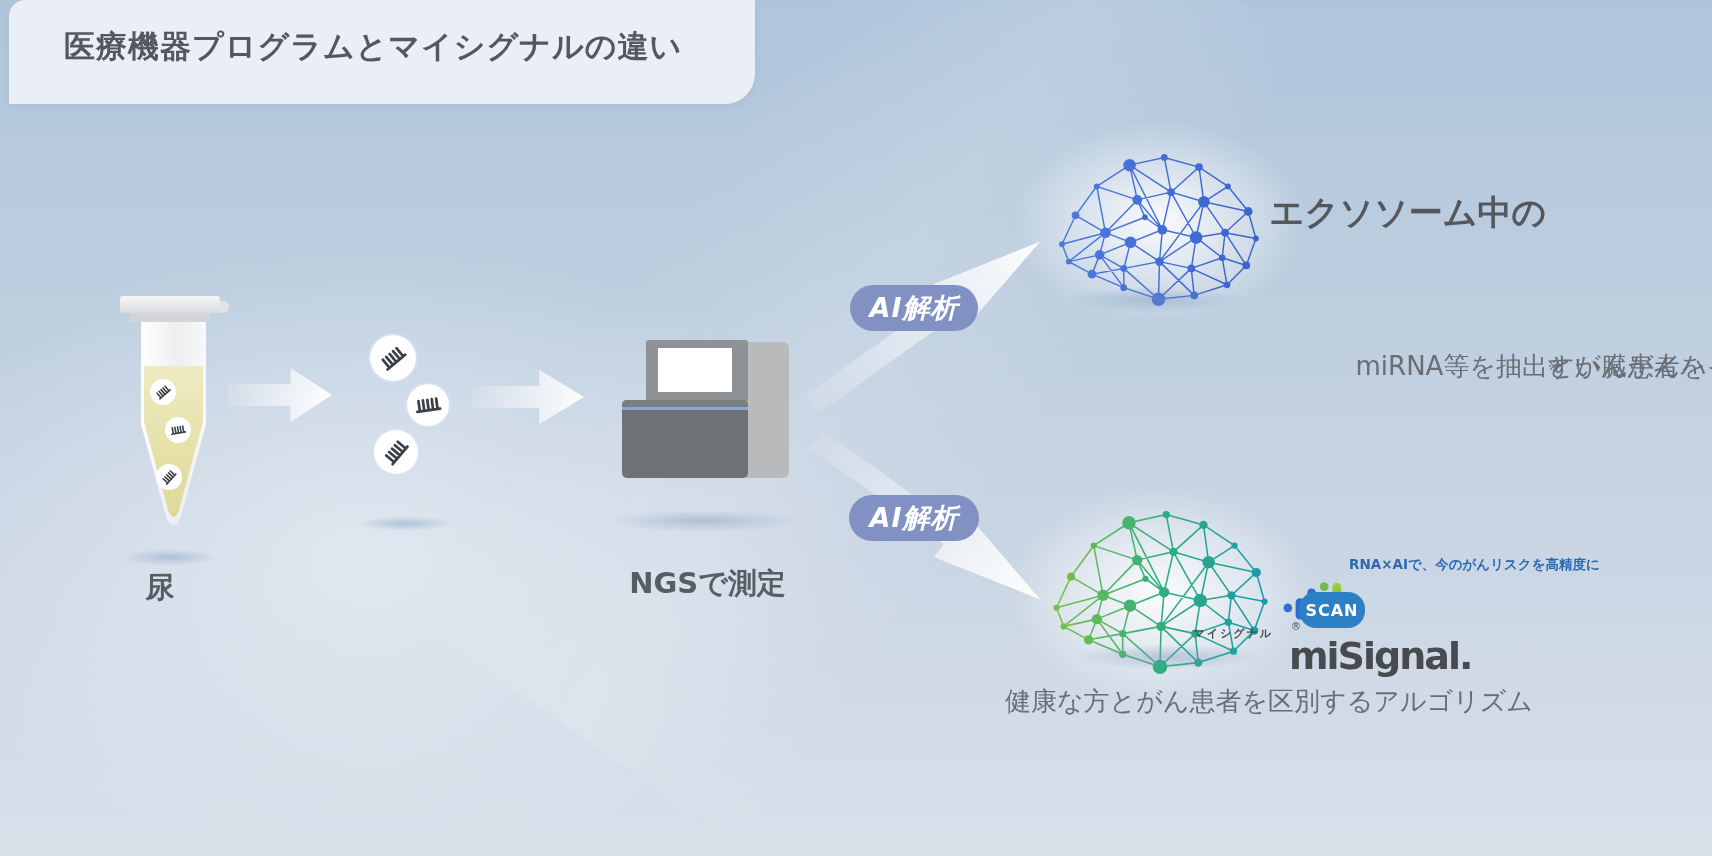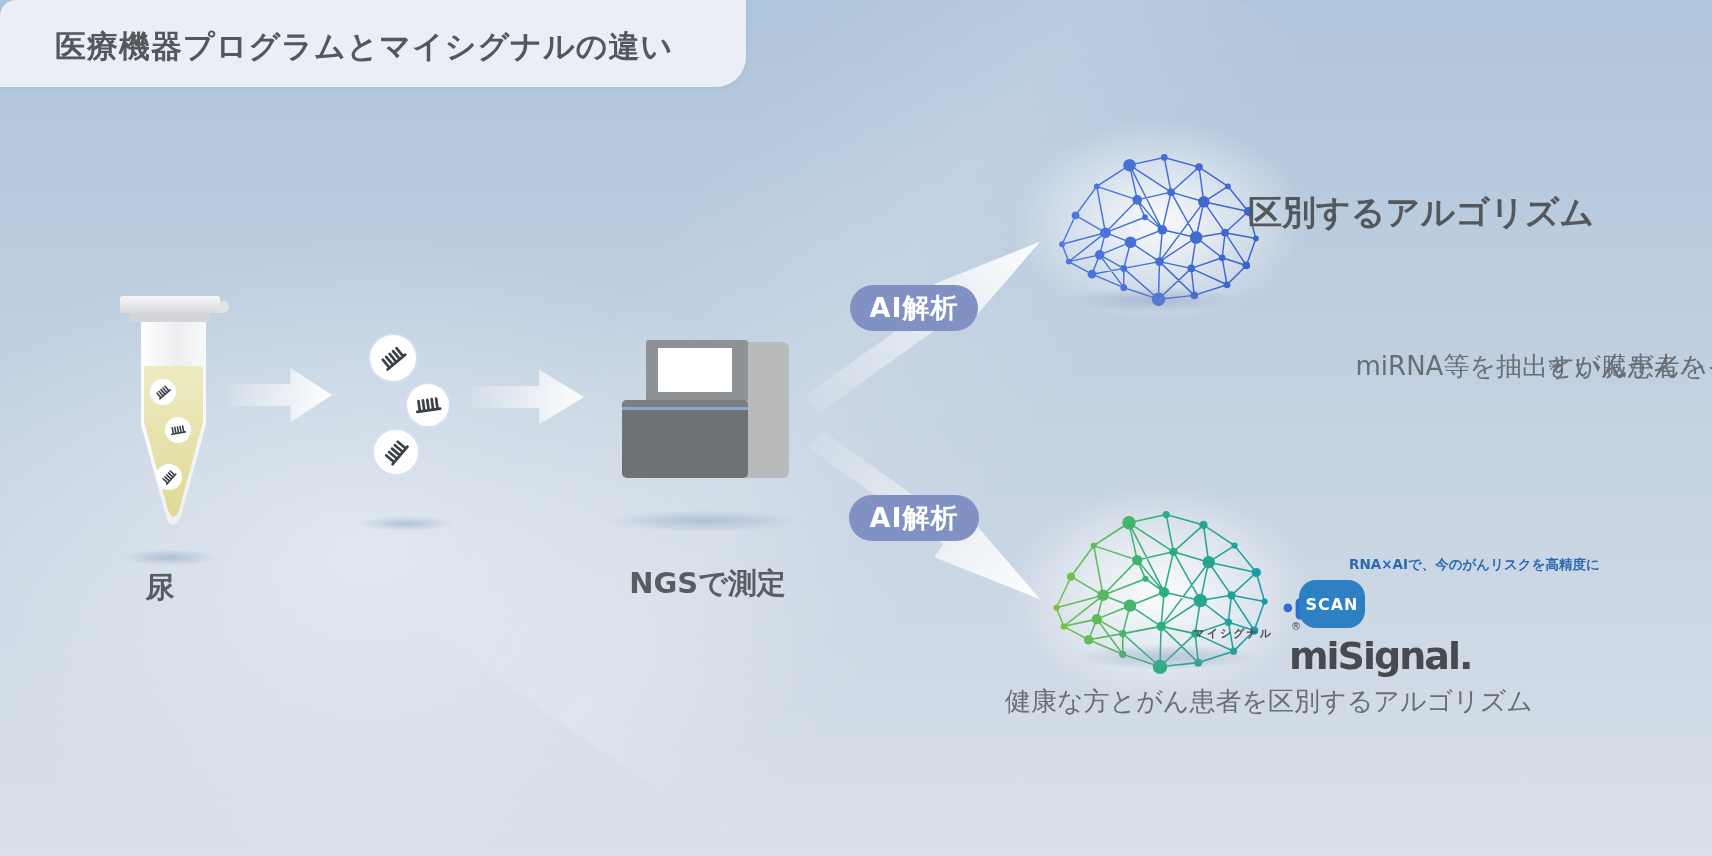--- a/index.html
+++ b/index.html
@@ -8,40 +8,40 @@
           background:linear-gradient(to bottom,#afc5db 0%,#c6d3e2 55%,#d8e0ea 100%);}
   #canvas *{position:absolute;box-sizing:border-box;}
 
   
   .bg-light{left:-120px;top:240px;width:980px;height:620px;pointer-events:none;
             background:radial-gradient(closest-side,rgba(242,246,250,0.55),rgba(242,246,250,0));}
   .bg-streak{left:640px;top:-160px;width:430px;height:980px;transform:rotate(35deg);pointer-events:none;
              background:linear-gradient(to right,rgba(255,255,255,0) 0%,rgba(255,255,255,0.13) 50%,rgba(255,255,255,0) 100%);}
 
   
-  .banner{left:0;top:0;width:746px;height:87px;background:#eaeef5;
+  .banner{left:9px;top:0;width:746px;height:104px;background:#eaeef5;
           border-radius:16px 0 30px 0;box-shadow:0 2px 6px rgba(90,110,140,0.10);}
   .banner-title{position:absolute;left:55px;top:0;height:90px;line-height:92px;
                 font-size:31px;font-weight:700;color:#54575c;letter-spacing:1px;white-space:nowrap;}
 
   
   .soft-shadow{background:radial-gradient(ellipse at center,rgba(122,148,184,0.42) 0%,rgba(122,148,184,0) 70%);}
   .glow{background:radial-gradient(ellipse at center,rgba(255,255,255,0.92) 0%,rgba(255,255,255,0) 66%);}
 
   
   .arrow{clip-path:polygon(0 31%,60% 31%,60% 3%,100% 50%,60% 97%,60% 69%,0 69%);
          background:linear-gradient(to right,rgba(255,255,255,0.10),rgba(255,255,255,0.97));}
   .arrow-1{left:228px;top:366px;width:104px;height:58px;}
   .arrow-2{left:472px;top:368px;width:112px;height:58px;}
   .arrow-up{left:786px;top:294px;width:280px;height:58px;transform:rotate(-35.5deg);}
   .arrow-down{left:789px;top:490px;width:277px;height:58px;transform:rotate(35.5deg);}
 
   
   .ai-badge{display:flex;align-items:center;justify-content:center;background:#8191c4;color:#ffffff;
-            border-radius:24px;font-size:27px;font-weight:700;letter-spacing:1px;}
+            border-radius:24px;font-size:27px;font-weight:700;letter-spacing:1px;font-style:italic;}
   .ai-badge-1{left:850px;top:285px;width:128px;height:46px;}
   .ai-badge-2{left:849px;top:495px;width:130px;height:46px;}
 
   
   .flow-label{font-size:29px;font-weight:700;color:#585d64;text-align:center;line-height:39px;white-space:nowrap;}
   .label-urine{left:100px;top:568px;width:120px;}
   .label-exo{left:255px;top:564px;width:310px;}
   .label-ngs{left:600px;top:564px;width:215px;}
 
   
@@ -81,21 +81,21 @@
   .logo{left:1283px;top:556px;width:340px;height:84px;}
   .logo-tagline{left:66px;top:0;font-size:13.5px;font-weight:700;color:#2b6ab1;white-space:nowrap;}
   .logo-row{left:0;top:18px;width:340px;height:60px;display:flex;align-items:flex-end;position:absolute;}
   .logo-row > *{position:static;}
   .logo-icon{width:64px;height:52px;margin-bottom:2px;}
   .logo-wordmark-wrap{position:relative;margin-left:6px;}
   .logo-wordmark{position:static;font-size:38px;font-weight:700;color:#474a4f;letter-spacing:-2px;line-height:44px;white-space:nowrap;}
   .logo-ruby{right:16px;top:-8px;font-size:11px;font-weight:700;color:#474a4f;letter-spacing:2px;white-space:nowrap;}
   .logo-reg{right:-12px;bottom:2px;font-size:10px;color:#474a4f;}
   .scan-badge{display:flex;align-items:center;justify-content:center;margin:0 0 6px 16px;
-              width:66px;height:48px;background:#2e80c4;border-radius:17px;
+              width:66px;height:36px;background:#2e80c4;border-radius:17px;
               color:#ffffff;font-size:16px;font-weight:700;letter-spacing:1px;}
 </style>
 </head>
 <body>
 
 <svg width="0" height="0" style="position:absolute">
   <defs>
     <linearGradient id="gradBlue" gradientUnits="userSpaceOnUse" x1="0" y1="0" x2="220" y2="0">
       <stop offset="0" stop-color="#4d79e0"></stop>
         <stop offset="1" stop-color="#3a62cc"></stop>
@@ -237,21 +237,21 @@
   <div class="arrow arrow-down"></div>
   <div class="ai-badge ai-badge-1">AI解析</div>
   <div class="ai-badge ai-badge-2">AI解析</div>
 
   <div class="glow-blue glow"></div>
   <svg class="brain-blue" viewBox="0 0 220 170">
     <use href="#brainNet" stroke="url(#gradBlue)" fill="url(#gradBlue)"></use>
   </svg>
   <div class="shadow-blue soft-shadow"></div>
   <div class="result-title">
-    <div style="position:static">区別するアルゴリズム</div>
+    <div style="position:static">エクソソーム中の</div>
   </div>
   <div class="result-desc">
     <div style="position:static">
       <span>すい臓がんハイリスク患者</span>
         <sup>※</sup>
         <span>とがん患者を</span>
     </div>
     <div style="position:static">miRNA等を抽出</div>
   </div>
 

